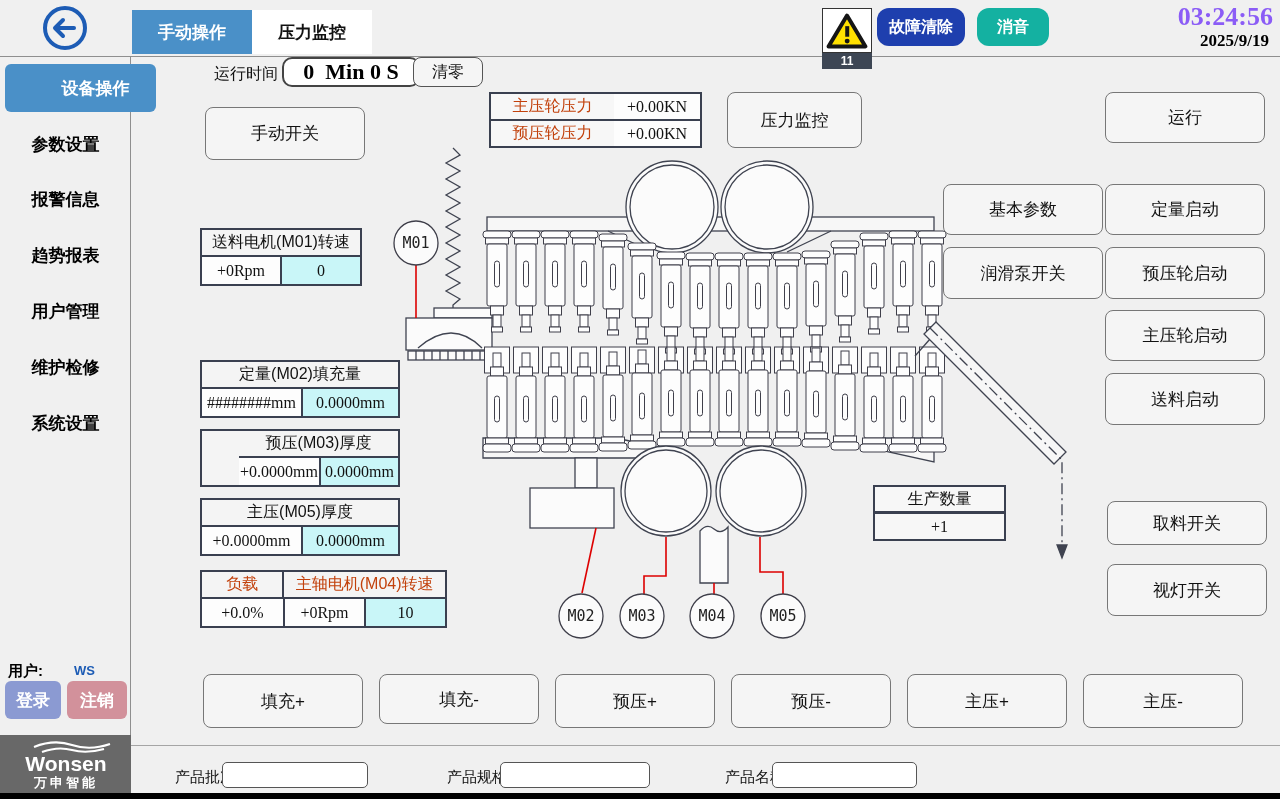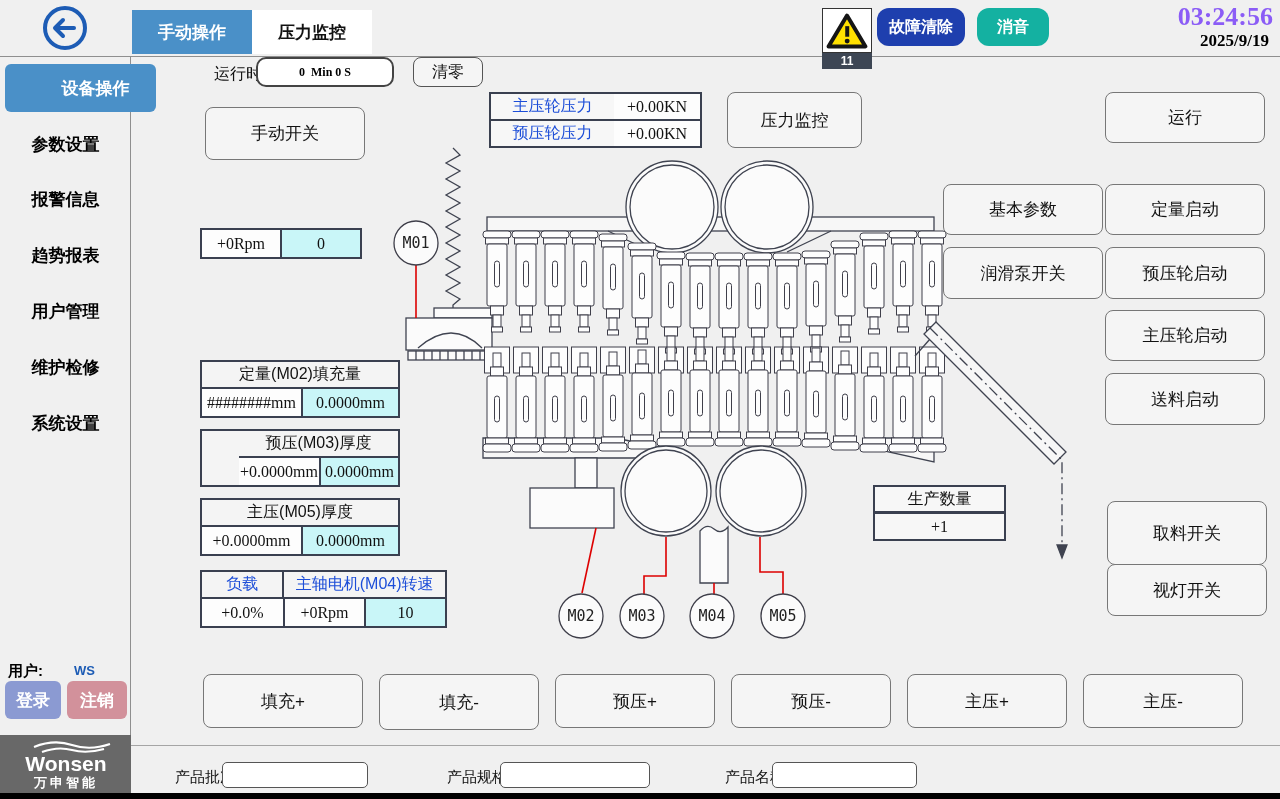--- a/index.html
+++ b/index.html
@@ -22,21 +22,21 @@
   .logo-block{position:absolute;left:0;top:735px;width:131px;height:58px;background:#686868;z-index:3;display:flex;align-items:center;justify-content:center;}
   
   .btn{background:#f5f5f5;border:1px solid #777;border-radius:8px;display:flex;align-items:center;justify-content:center;font-size:17px;color:#111;cursor:pointer;}
   
   .dtable{border:2px solid #3a4050;background:#f4f4f4;}
   .dt-title{display:flex;align-items:center;justify-content:center;font-size:16px;color:#111;border-bottom:2px solid #3a4050;white-space:nowrap;}
   .dt-row{display:flex;}
   .dt-cell{display:flex;align-items:center;justify-content:center;font-family:"Liberation Serif",serif;font-size:16px;color:#111;background:#fdfdfd;white-space:nowrap;}
   .dt-cell.cyan{background:#c9f6f8;}
   .dt-cell + .dt-cell{border-left:2px solid #3a4050;}
-  .dt-hcell{display:flex;align-items:center;justify-content:center;font-size:16px;color:#1d4ed8;white-space:nowrap;}
+  .dt-hcell{display:flex;align-items:center;justify-content:center;font-size:16px;color:#c2410c;white-space:nowrap;}
   .dt-hcell + .dt-hcell{border-left:2px solid #3a4050;}
   .field-label{font-size:15px;color:#111;white-space:nowrap;}
   .tinput{background:#fff;border:1.5px solid #555;border-radius:5px;height:26px;box-sizing:border-box;font-size:14px;padding:0 6px;}
   svg text{user-select:none;}
 </style>
 </head>
 <body>
 
 <div id="app">
 
@@ -395,47 +395,48 @@
       <path d="M28,10 Q48,2 66,8 T104,7" fill="none" stroke="#fff" stroke-width="2.2"></path>
       <path d="M36,15 Q52,9 66,13 T98,12" fill="none" stroke="#fff" stroke-width="2"></path>
       <text x="60" y="34" text-anchor="middle" fill="#fff" font-size="21" font-weight="bold" font-family="Liberation Sans, sans-serif">Wonsen</text>
       <text x="60" y="50" text-anchor="middle" fill="#fff" font-size="13" font-weight="bold" letter-spacing="3" font-family="Liberation Sans, sans-serif">万申智能</text>
     </svg>
   </div>
   <div class="abs" style="left:0;top:793px;width:1280px;height:6px;background:#000;z-index:4;"></div>
   <div class="abs" style="left:131px;top:745px;width:1149px;height:1px;background:#a5a5a5;"></div>
 
   <div class="abs field-label" style="left:214px;top:64px;font-size:16px;">运行时间</div>
-  <div class="abs" style="left:256px;top:57px;width:138px;height:30px;background:#fff;border:2px solid #444;border-radius:10px;display:flex;align-items:center;justify-content:center;font-family:'Liberation Serif',serif;font-weight:bold;font-size:12px;white-space:pre;">0  Min 0 S</div>
+  <div class="abs" style="left:282px;top:57px;width:138px;height:30px;background:#fff;border:2px solid #444;border-radius:10px;display:flex;align-items:center;justify-content:center;font-family:'Liberation Serif',serif;font-weight:bold;font-size:22px;white-space:pre;">0  Min 0 S</div>
   <div class="btn abs" style="left:413px;top:57px;width:70px;height:30px;font-size:16px;border:1.5px solid #555;">清零</div>
 
   <div class="btn abs" style="left:205px;top:107px;width:160px;height:53px;">手动开关</div>
   <div class="btn abs" style="left:727px;top:92px;width:135px;height:56px;">压力监控</div>
   <div class="btn abs" style="left:1105px;top:92px;width:160px;height:51px;">运行</div>
   <div class="btn abs" style="left:943px;top:184px;width:160px;height:51px;">基本参数</div>
   <div class="btn abs" style="left:1105px;top:184px;width:160px;height:51px;">定量启动</div>
   <div class="btn abs" style="left:943px;top:247px;width:160px;height:52px;text-align:center;">润滑泵开关</div>
   <div class="btn abs" style="left:1105px;top:247px;width:160px;height:52px;">预压轮启动</div>
   <div class="btn abs" style="left:1105px;top:310px;width:160px;height:51px;">主压轮启动</div>
   <div class="btn abs" style="left:1105px;top:373px;width:160px;height:52px;">送料启动</div>
-  <div class="btn abs" style="left:1107px;top:501px;width:160px;height:64px;">取料开关</div>
+  <div class="btn abs" style="left:1107px;top:501px;width:160px;height:44px;">取料开关</div>
   <div class="btn abs" style="left:1107px;top:564px;width:160px;height:52px;">视灯开关</div>
 
   <div class="dtable abs" style="left:489px;top:92px;width:213px;">
     <div class="dt-row">
       <div class="dt-hcell" style="width:123px;height:25px;background:#f7f7f7;">主压轮压力</div>
       <div class="dt-cell" style="width:86px;height:25px;">+0.00KN</div>
     </div>
     <div class="dt-row" style="border-top:2px solid #3a4050;">
       <div class="dt-hcell" style="width:123px;height:25px;background:#f7f7f7;">预压轮压力</div>
       <div class="dt-cell" style="width:86px;height:25px;">+0.00KN</div>
     </div>
   </div>
 
   <div class="dtable abs" style="left:200px;top:228px;width:162px;">
+    <div class="dt-title" style="height:25px;">送料电机(M01)转速</div>
     <div class="dt-row">
       <div class="dt-cell" style="width:79px;height:27px;">+0Rpm</div>
       <div class="dt-cell cyan" style="width:79px;height:27px;">0</div>
     </div>
   </div>
 
   <div class="dtable abs" style="left:200px;top:360px;width:200px;">
     <div class="dt-title" style="height:25px;">定量(M02)填充量</div>
     <div class="dt-row">
       <div class="dt-cell" style="width:100px;height:27px;">########mm</div>
@@ -470,21 +471,21 @@
       <div class="dt-cell cyan" style="width:79px;height:27px;">10</div>
     </div>
   </div>
 
   <div class="dtable abs" style="left:873px;top:485px;width:133px;">
     <div class="dt-title" style="height:24px;border-bottom:3px solid #3a4050;background:#f7f7f7;">生产数量</div>
     <div class="dt-cell" style="height:25px;background:#f7f7f7;">+1</div>
   </div>
 
   <div class="btn abs" style="left:203px;top:674px;width:160px;height:54px;">填充+</div>
-  <div class="btn abs" style="left:379px;top:674px;width:160px;height:56px;">填充-</div>
+  <div class="btn abs" style="left:379px;top:674px;width:160px;height:50px;">填充-</div>
   <div class="btn abs" style="left:555px;top:674px;width:160px;height:54px;">预压+</div>
   <div class="btn abs" style="left:731px;top:674px;width:160px;height:54px;text-align:right;">预压-</div>
   <div class="btn abs" style="left:907px;top:674px;width:160px;height:54px;">主压+</div>
   <div class="btn abs" style="left:1083px;top:674px;width:160px;height:54px;">主压-</div>
 
   <div class="abs field-label" style="left:175px;top:768px;">产品批次</div>
   <input class="tinput abs" style="left: 222px; top: 762px; width: 146px;" value="">
   <div class="abs field-label" style="left:447px;top:768px;">产品规格</div>
   <input class="tinput abs" style="left: 500px; top: 762px; width: 150px;" value="">
   <div class="abs field-label" style="left:725px;top:768px;">产品名称</div>

